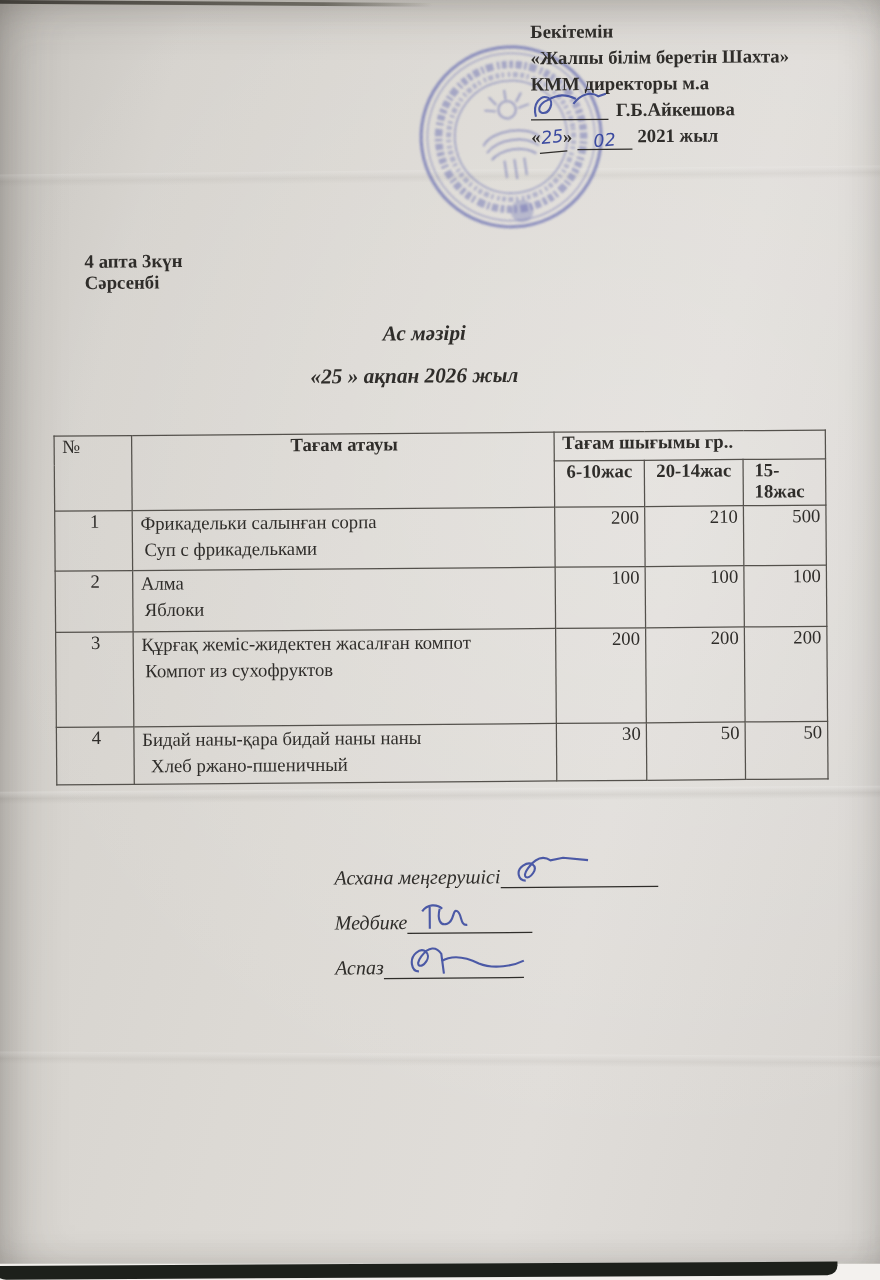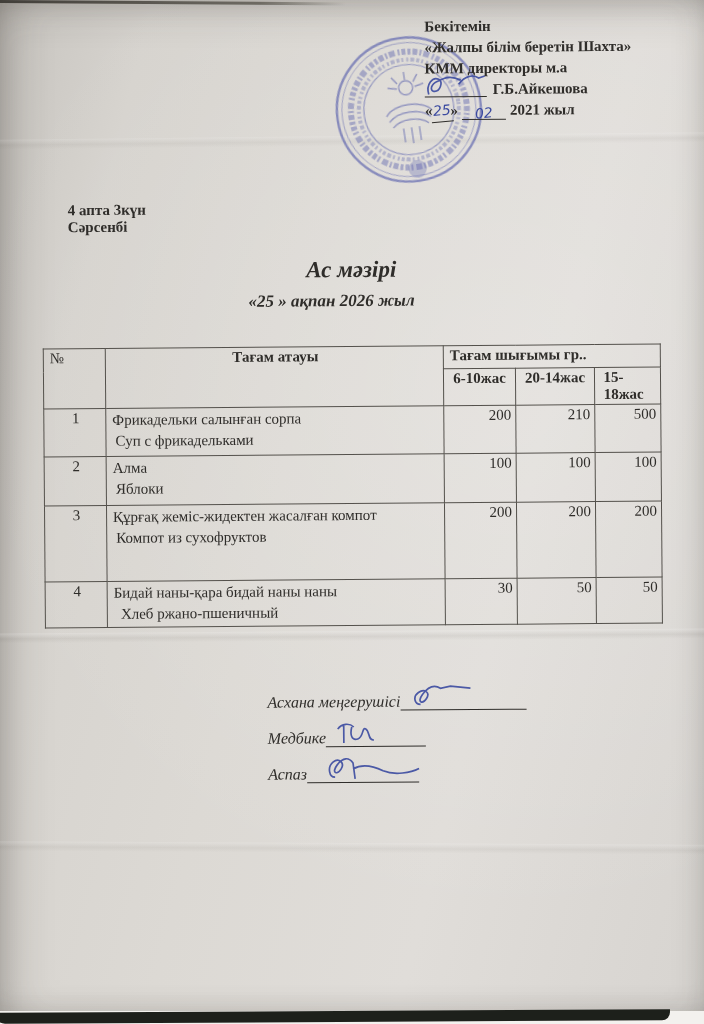--- a/index.html
+++ b/index.html
@@ -38,21 +38,21 @@
   .appr-sigline svg{position:absolute;left:-2px;bottom:-4px;}
   .hand{font-family:"DejaVu Sans",sans-serif;font-style:italic;font-weight:normal;color:#3b4aa0;font-size:14px;display:inline-block;transform:rotate(-5deg);}
   .d-day{display:inline-block;border-bottom:1.2px solid #2f2d2a;width:22px;text-align:center;margin:0 -2px;}
   .d-month{display:inline-block;border-bottom:1.4px solid #2f2d2a;width:44px;text-align:center;height:16px;vertical-align:-3px;margin:0 4px;}
 
   
   .stamp{position:absolute;left:331px;top:24px;z-index:2;opacity:.78;}
 
   .week{position:absolute;left:70px;top:172px;font-size:15px;font-weight:bold;margin-top:28px;}
   .day{position:absolute;left:70px;top:217px;font-size:15px;font-weight:bold;}
-  .title{position:absolute;left:308px;top:257px;font-size:23px;font-weight:bold;font-style:italic;}
+  .title{position:absolute;left:308px;top:257px;font-size:17px;font-weight:bold;font-style:italic;}
   .dateline{position:absolute;left:250px;top:291px;font-size:17px;font-weight:bold;font-style:italic;}
 
   
   table.menu{position:absolute;left:44px;top:346px;width:617px;border-collapse:collapse;table-layout:fixed;font-size:15px;}
   table.menu td{border:1.2px solid #54514c;vertical-align:top;padding:1px 4px 0 6px;}
   td.c-no{text-align:left;}
   td.num{text-align:center;padding-top:2px;}
   td.c-dish{text-align:center;font-weight:bold;}
   td.c-out{font-weight:bold;padding-left:8px;}
   tr.h2 td{text-align:center;font-weight:bold;padding:1px 2px;margin-left:44px;}

